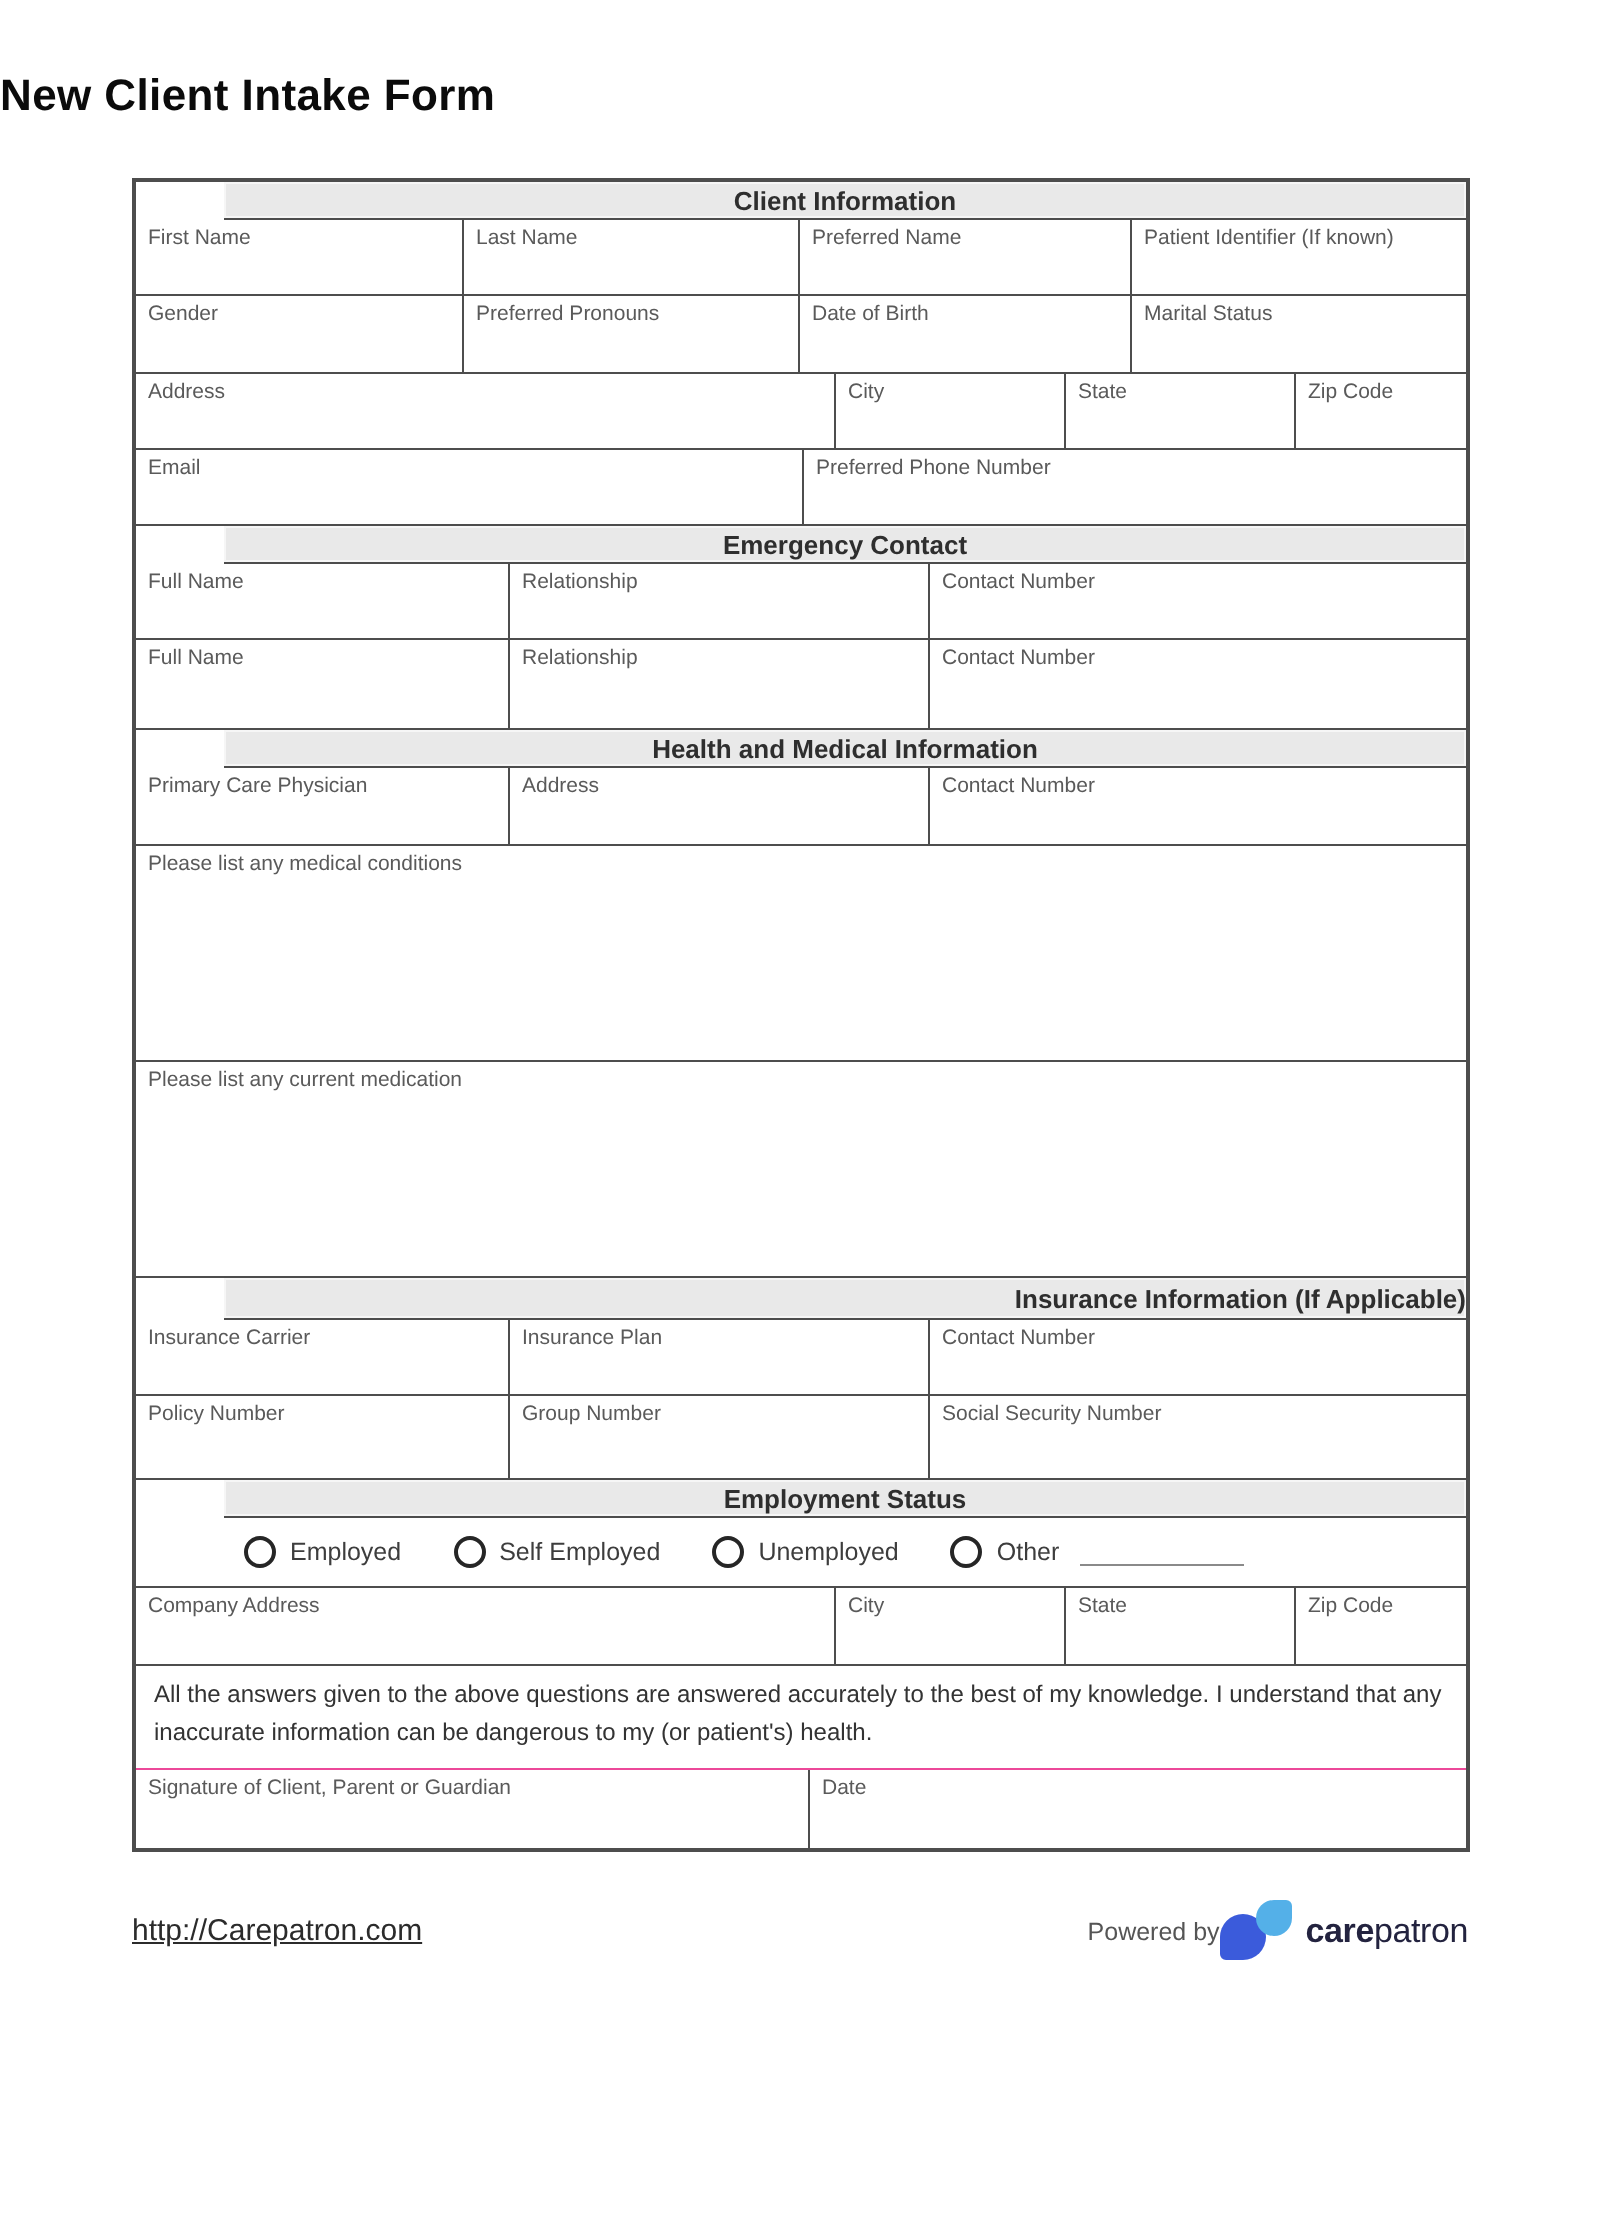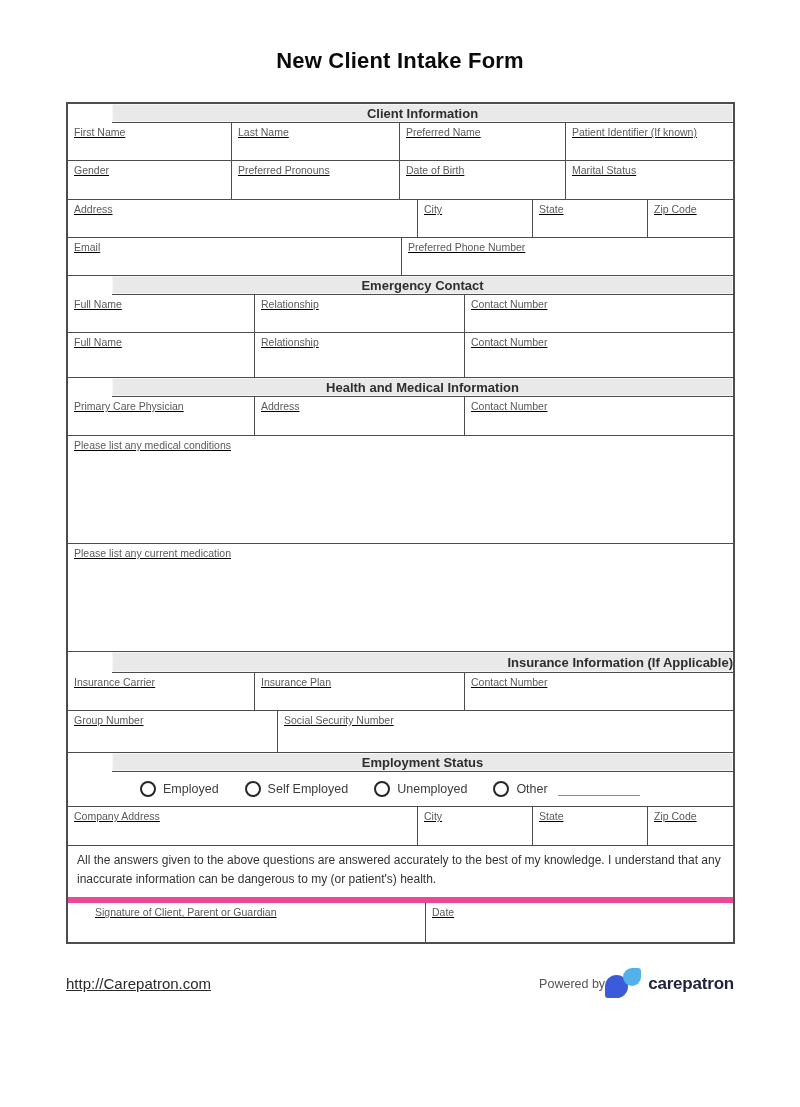--- a/index.html
+++ b/index.html
@@ -3,70 +3,70 @@
 <meta charset="utf-8">
 <style>
   * { margin:0; padding:0; box-sizing:border-box; }
   html,body { background:#fdfdfd; }
   body { font-family:"Liberation Sans", sans-serif; }
   .page {
     width:800px; height:1107px; background:#ffffff; position:relative;
     margin:0; overflow:hidden;
   }
   .title {
-    text-align:center; font-size:22px; font-weight:bold; color:#0b0b0b;
-    padding-top:48px; letter-spacing:0.2px;
+    font-size:22px; font-weight:bold; color:#0b0b0b;
+    padding-top:35px; letter-spacing:0.2px;
   }
   .form {
     margin:28px 0 0 66px; width:669px;
     border:2px solid #4d4d4d;
     background:#fff;
   }
   .sec {
     background:#e9e9e9; border-bottom:1px solid #4d4d4d;
     text-align:center; font-weight:bold; font-size:13px; color:#2e2e2e;
     padding:2px 0; height:19px; line-height:15px;
     box-shadow: inset 0 0 0 1px #f6f6f6;
     margin-left: 44px;
   }
   .sec.tall { height:21px; line-height:17px;text-align:right; }
-  .row { display:flex; border-bottom:1px solid #4d4d4d;text-decoration:underline; }
-  .row:last-child { border-bottom:none;padding-left:21px; }
+  .row { display:flex; border-bottom:1px solid #4d4d4d; }
+  .row:last-child { border-bottom:none; }
   .cell {
     border-right:1px solid #4d4d4d; padding:3px 6px; overflow:hidden;
   }
   .cell:last-child { border-right:none; flex:1; }
   .lbl { font-size:10.5px; color:#5a5a5a; display:block; line-height:1.3; }
   
   .h38{height:38px} .h39{height:39px} .h41{height:41px} .h42{height:42px}
   .h45{height:45px} .h108{height:108px}
   
   .c4a{width:164px}.c4b{width:168px}.c4c{width:166px}
   .addr{width:350px}.city{width:115px}.state{width:115px}
   .half{width:334px}
   .t3a{width:187px}.t3b{width:210px}
   .siga{width:337px}
   
   .radio-row {
-    display:flex; align-items:center; height:35px; padding-left:72px;
+    display:flex; align-items:center; height:35px; padding-left:54px;
     gap:26px; border-bottom:1px solid #4d4d4d;
   }
   .radio-item { display:flex; align-items:center; gap:7px; }
   .radio-circle {
     width:16px; height:16px; border:2.5px solid #262626; border-radius:50%;
     background:#fff; flex:none;
   }
   .radio-label { font-size:12.5px; color:#3d3d3d; }
   .other-line {
     width:82px; height:13px; border-bottom:1.5px solid #8a8a8a; margin-left:3px;
   }
   
   .decl {
     font-size:12px; color:#333333; line-height:1.6; padding:5px 9px 8px;
-    border-bottom:6px solid #ec4899;
+    border-bottom:1px solid #ec4899;
   }
   
   .footer {
     display:flex; justify-content:space-between; align-items:center;
     margin:24px 66px 0 66px;
   }
   .site-link { font-size:15px; color:#2b2b2b; text-decoration:underline; }
   .powered { display:flex; align-items:center; gap:0; }
   .powered-by { font-size:12.5px; color:#555555; }
   .brand { display:flex; align-items:center; gap:6px; }
@@ -74,21 +74,21 @@
   .bubble-dark {
     position:absolute; left:0; top:7px; width:23px; height:23px;
     background:#3b5bdb; border-radius:50% 50% 50% 3px; z-index:1;
   }
   .bubble-light {
     position:absolute; right:1px; top:0; width:18px; height:18px;
     background:#54b0e8; border-radius:50% 3px 50% 50%; z-index:2;
   }
   .wordmark { font-size:17px; color:#23233f; letter-spacing:-0.2px; }
   .wordmark .care { font-weight:bold;margin-top:12px; }
-  .wordmark .patron { font-weight:bold;margin-top:31px; }
+  .wordmark .patron { font-weight:normal;margin-top:31px; }
 </style>
 </head>
 <body>
 
 <div class="page">
 
   <div class="title">New Client Intake Form</div>
 
   <div class="form">
 
@@ -208,20 +208,23 @@
       </div>
       <div class="cell t3b">
         <span class="lbl">Insurance Plan</span>
       </div>
       <div class="cell">
         <span class="lbl">Contact Number</span>
       </div>
     </div>
 
     <div class="row h42">
+      <div class="cell t3a">
+        <span class="lbl">Policy Number</span>
+      </div>
       <div class="cell t3b">
         <span class="lbl">Group Number</span>
       </div>
       <div class="cell">
         <span class="lbl">Social Security Number</span>
       </div>
     </div>
 
     <div class="sec">Employment Status</div>
 

